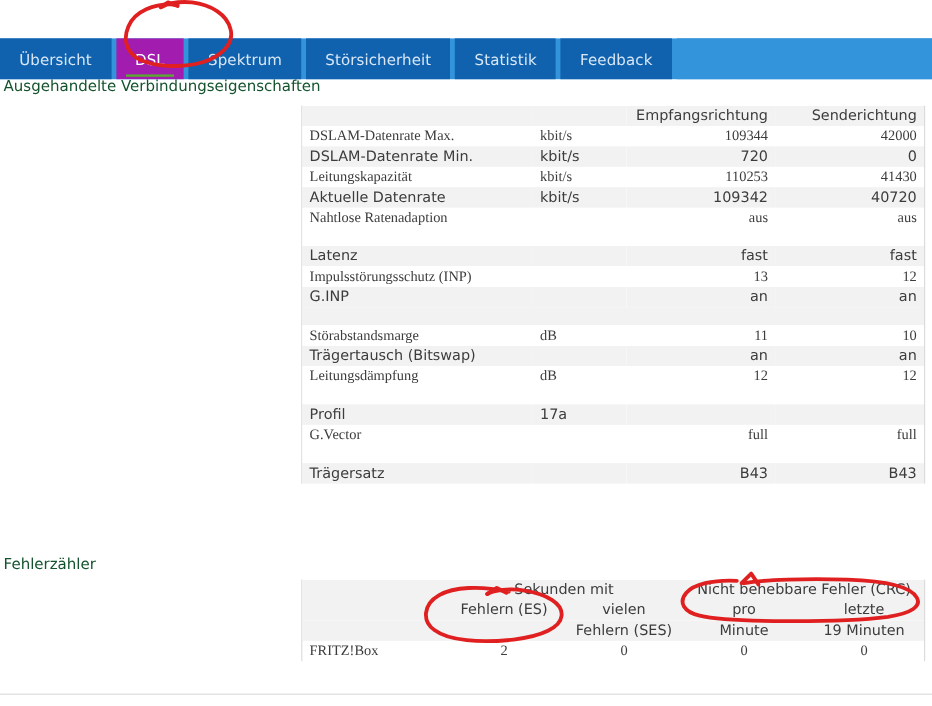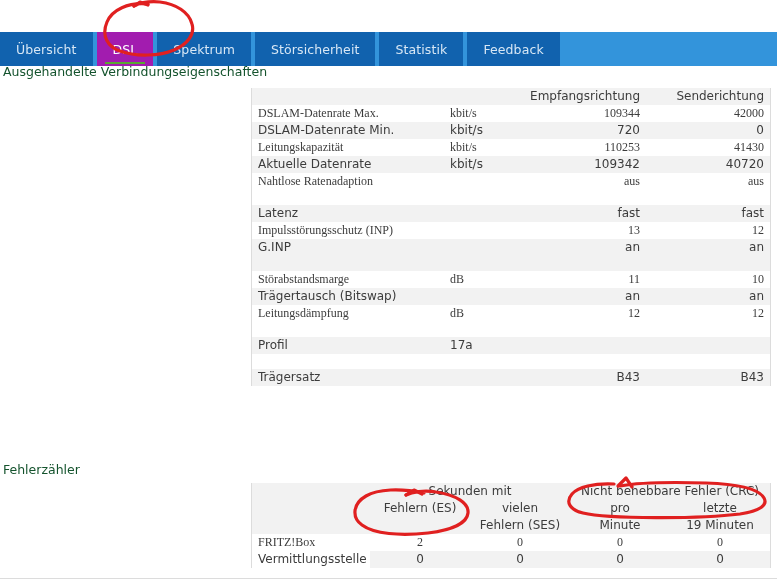--- a/index.html
+++ b/index.html
@@ -275,20 +275,26 @@
           <td class="c-num">12</td>
         </tr>
         <tr class="spacer plain">
           <td colspan="4"></td>
         </tr>
         <tr class="shade">
           <td class="c-label">Profil</td>
           <td class="c-unit">17a</td>
           <td class="c-num"></td>
           <td class="c-num"></td>
+        </tr>
+        <tr class="plain">
+          <td class="c-label">G.Vector</td>
+          <td class="c-unit"></td>
+          <td class="c-num">full</td>
+          <td class="c-num">full</td>
         </tr>
         <tr class="spacer plain">
           <td colspan="4"></td>
         </tr>
         <tr class="shade">
           <td class="c-label">Trägersatz</td>
           <td class="c-unit"></td>
           <td class="c-num">B43</td>
           <td class="c-num">B43</td>
         </tr>
@@ -329,27 +335,20 @@
       </tr>
     </thead>
     <tbody id="errors-body">
         <tr class="plain">
           <td class="e-name">FRITZ!Box</td>
           <td class="e-val">2</td>
           <td class="e-val">0</td>
           <td class="e-val">0</td>
           <td class="e-val">0</td>
         </tr>
-        <tr class="shade">
-          <td class="e-name">Vermittlungsstelle</td>
-          <td class="e-val">0</td>
-          <td class="e-val">0</td>
-          <td class="e-val">0</td>
-          <td class="e-val">0</td>
-        </tr>
       </tbody>
   </table>
 </div>
 
 <div class="bottom-rule"></div>
 
 <svg class="annot-layer" width="777" height="588" viewBox="0 0 777 588">
   <path d="M148 4 C128 2 112 10 107 22 C101 36 108 47 120 51 C136 57 160 56 174 50
            C188 44 195 34 192 24 C189 12 176 4 160 2 C150 1 140 3 134 6"></path>
   <path d="M424 493 C400 488 378 489 366 496 C352 504 352 518 362 525 C374 534 400 536 428 533

